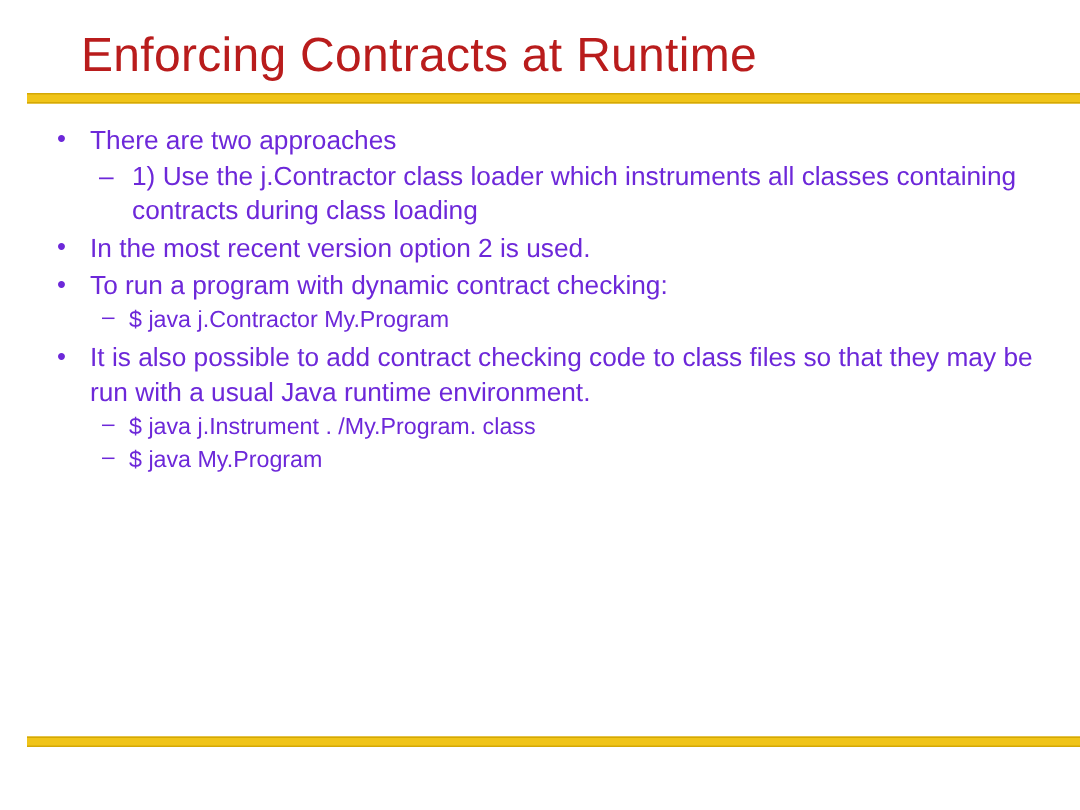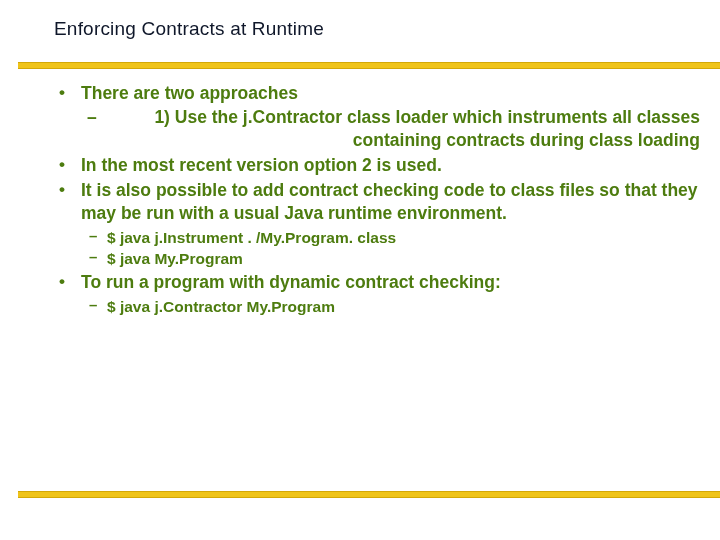--- a/index.html
+++ b/index.html
@@ -8,22 +8,22 @@
     height: 540px;
     background: #ffffff;
     font-family: Arial, Helvetica, sans-serif;
     position: relative;
     overflow: hidden;
   }
   .title-block {
     padding: 18px 0 0 54px;
   }
   .title {
-    font-size: 19px;
-    color: #0f172a;
+    font-size: 32px;
+    color: #b91c1c;
     font-weight: normal;
     letter-spacing: 0.2px;
   }
   .title-rule {
     margin-top: 6px;
     height: 7px;
     width: 100%;
     background: #f0c419;
     border-top: 1px solid #d4a806;
     border-bottom: 1px solid #d4a806;
@@ -36,37 +36,36 @@
   }
   .rule-wrap2 {
     position: absolute;
     left: 18px;
     right: 0;
     bottom: 42px;
   }
   .content {
     position: absolute;
     top: 82px;
-    left: 53px;
+    left: 32px;
     right: 20px;
     font-size: 17.5px;
     line-height: 1.32;
-    color: #4d7c0f;
-    font-weight: bold;
+    color: #6d28d9;
   }
   ul.top { list-style: none; }
   ul.top > li { position: relative; padding-left: 28px; margin-bottom: 2px; }
   ul.top > li::before {
     content: "•";
     position: absolute;
     left: 6px;
     top: 0;
     font-size: 17px;
   }
-  ul.dash { list-style: none; margin-top: 1px; text-align: right; }
+  ul.dash { list-style: none; margin-top: 1px; }
   ul.dash > li { position: relative; padding-left: 28px; margin-bottom: 1px; }
   ul.dash > li::before {
     content: "–";
     position: absolute;
     left: 6px;
     top: 0;
   }
   ul.dot { list-style: none; margin-top: 1px; }
   ul.dot > li { position: relative; padding-left: 26px; margin-bottom: 1px; }
   ul.dot > li::before {
@@ -104,35 +103,35 @@
       <ul class="dash">
         <li>
           <span>1) Use the j.Contractor class loader which instruments all classes containing contracts during class loading</span>
         </li>
       </ul>
     </li>
     <li>
       <span>In the most recent version option 2 is used.</span>
     </li>
     <li>
+      <span>To run a program with dynamic contract checking:</span>
+      <ul class="mini">
+        <li>
+          <span>$ java j.Contractor My.Program</span>
+        </li>
+      </ul>
+    </li>
+    <li>
       <span>It is also possible to add contract checking code to class files so that they may be run with a usual Java runtime environment.</span>
       <ul class="mini">
         <li>
           <span>$ java j.Instrument . /My.Program. class</span>
         </li>
         <li>
           <span>$ java My.Program</span>
-        </li>
-      </ul>
-    </li>
-    <li>
-      <span>To run a program with dynamic contract checking:</span>
-      <ul class="mini">
-        <li>
-          <span>$ java j.Contractor My.Program</span>
         </li>
       </ul>
     </li>
   </ul>
 </div>
 
 <div class="rule-wrap2">
   <div class="title-rule"></div>
 </div>
 

